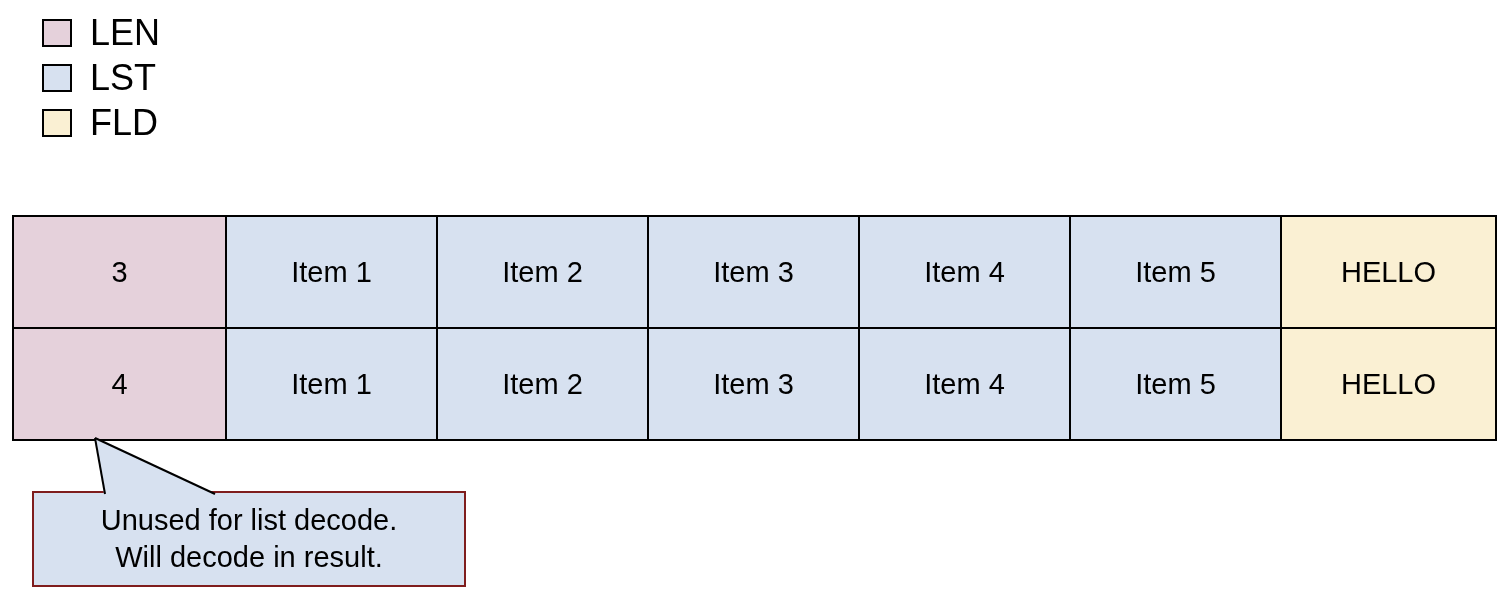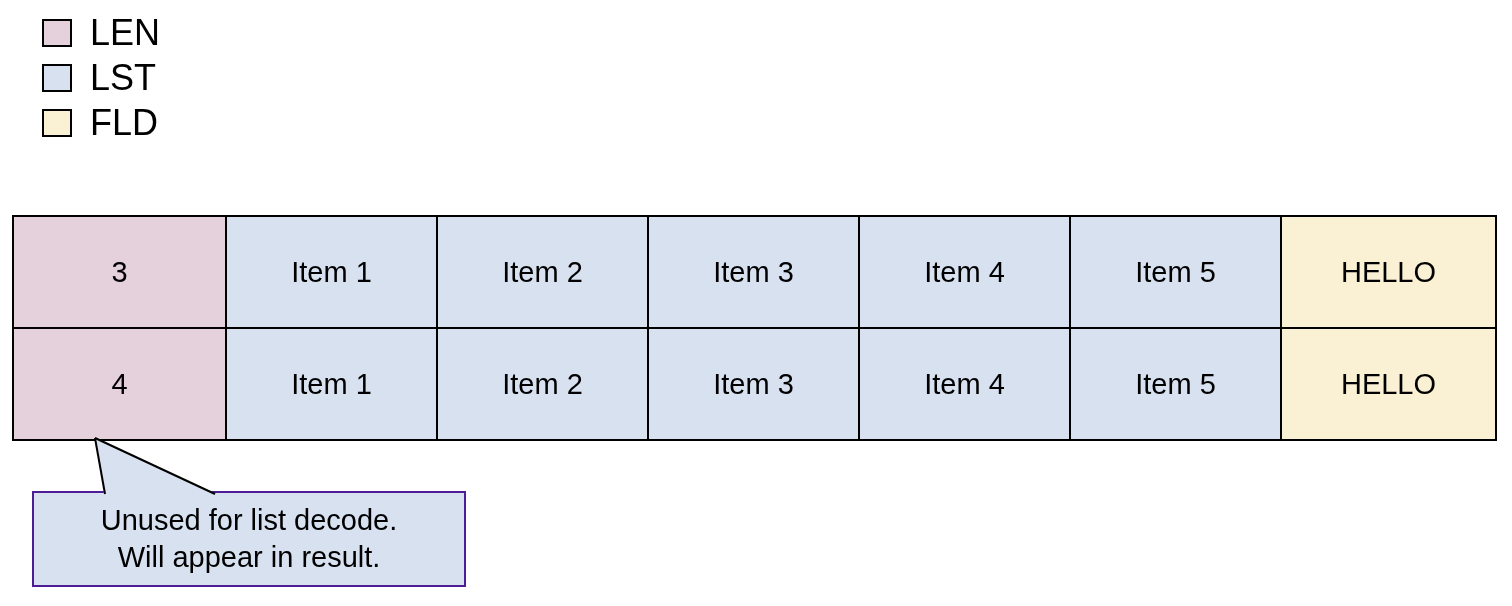--- a/index.html
+++ b/index.html
@@ -64,21 +64,21 @@
   }
 
   
   .callout {
     position: absolute;
     left: 32px;
     top: 491px;
     width: 434px;
     height: 96px;
     box-sizing: border-box;
-    border: 2px solid #4c1d95;
+    border: 2px solid #7f1d1d;
     display: flex;
     flex-direction: column;
     align-items: center;
     justify-content: center;
     font-size: 29px;
     line-height: 37px;
     text-align: center;
     z-index: 1;
   }
   .tail-overlay {
@@ -123,20 +123,20 @@
   <div class="cell" style="background-color: rgb(215, 225, 240);">Item 1</div>
   <div class="cell" style="background-color: rgb(215, 225, 240);">Item 2</div>
   <div class="cell" style="background-color: rgb(215, 225, 240);">Item 3</div>
   <div class="cell" style="background-color: rgb(215, 225, 240);">Item 4</div>
   <div class="cell" style="background-color: rgb(215, 225, 240);">Item 5</div>
   <div class="cell" style="background-color: rgb(250, 240, 211);">HELLO</div>
 </div>
 
 <div class="callout" style="background-color: rgb(215, 225, 240);">
   <div>Unused for list decode.</div>
-  <div>Will appear in result.</div>
+  <div>Will decode in result.</div>
 </div>
 
 <svg class="tail-overlay" width="1512" height="606" viewBox="0 0 1512 606" xmlns="http://www.w3.org/2000/svg">
   <polygon points="95,438 216,494 104,494" stroke="none" fill="#d7e1f0"></polygon>
   <line x1="95" y1="438" x2="105" y2="494" stroke="#000" stroke-width="2"></line>
   <line x1="95" y1="438" x2="215" y2="494" stroke="#000" stroke-width="2"></line>
 </svg>
 
 </body></html>

